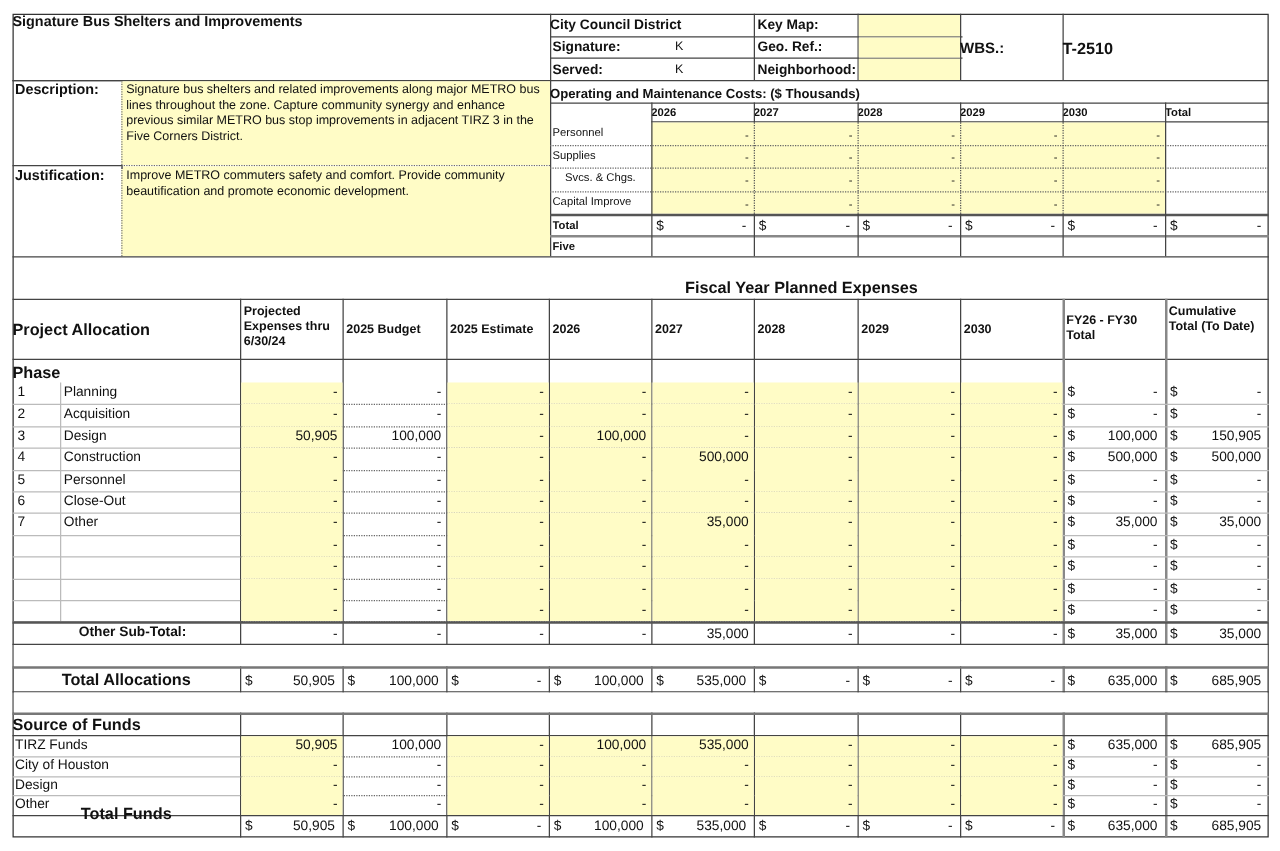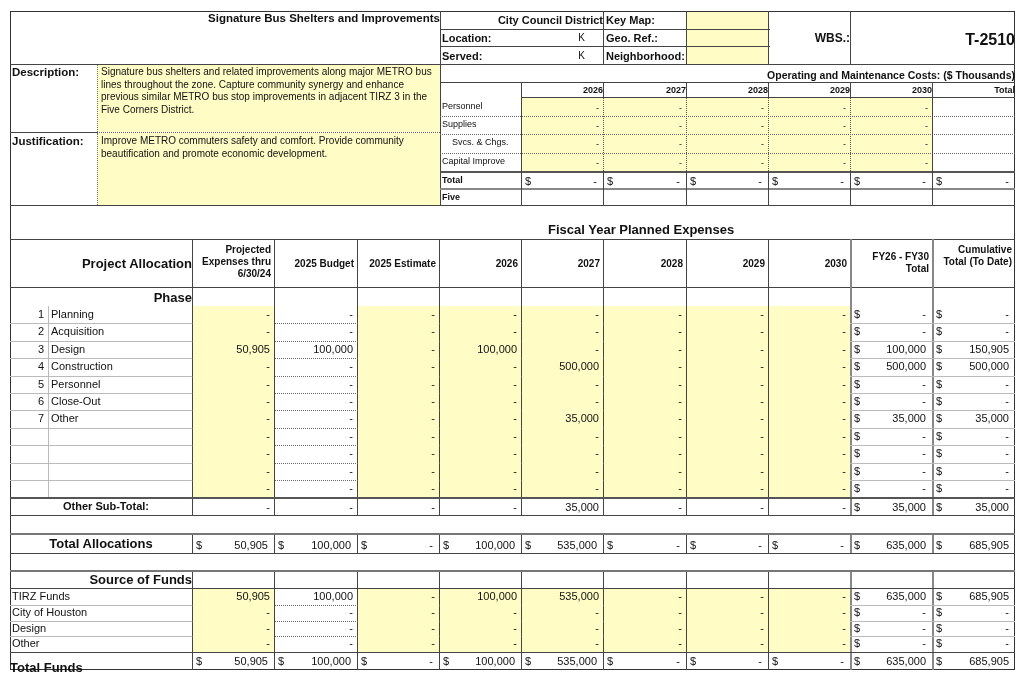--- a/index.html
+++ b/index.html
@@ -3,21 +3,21 @@
   <meta charset="utf-8">
   <style>
     html, body { margin:0; padding:0; background:#ffffff; }
     body { width:1024px; height:681px; position:relative; overflow:hidden;
            font-family:"Liberation Sans", sans-serif; color:#111; }
     .sheet { position:absolute; left:10px; top:11px; width:1005px; height:659px;
              border:1.5px solid #333; box-sizing:border-box; }
     .abs { position:absolute; box-sizing:border-box; }
     .y { background:#fffcc6; }
     .b { font-weight:bold; }
-    .c { text-align:right; }
+    .c { text-align:left; }
     .vl { position:absolute; width:0; border-left:1px solid #444; }
     .vlg { position:absolute; width:0; border-left:2px solid #888; }
     .vld { position:absolute; width:0; border-left:1px dotted #555; }
     .hl { position:absolute; height:0; border-top:1px solid #444; }
     .hlg { position:absolute; height:0; border-top:1px solid #bbb; }
     .hld { position:absolute; height:0; border-top:1px dotted #666; }
     .cell { position:absolute; box-sizing:border-box; font-size:11px; white-space:nowrap; overflow:hidden; }
     .num { text-align:right; padding-right:4px; }
     .dol { position:absolute; left:4px; }
     .small { font-size:9px; }
@@ -26,38 +26,38 @@
 <body>
 
 <div class="sheet"></div>
 
 <div class="cell b c" style="left:10px;top:12px;width:430px;font-size:11.5px;">Signature Bus Shelters and Improvements</div>
 <div class="hl" style="left:10px;top:64px;width:430px;"></div>
 
 <div class="vl" style="left:440px;top:11px;height:194px;"></div>
 <div class="cell b c" style="left:440px;top:14px;width:163px;">City Council District</div>
 <div class="hl" style="left:440px;top:29px;width:330px;"></div>
-<div class="cell b" style="left:442px;top:32px;">Location:</div>
+<div class="cell b" style="left:442px;top:32px;">Signature:</div>
 <div class="cell c" style="left:540px;top:32px;width:45px;font-size:10px;">K</div>
 <div class="hl" style="left:440px;top:46px;width:330px;"></div>
 <div class="cell b" style="left:442px;top:50px;">Served:</div>
 <div class="cell c" style="left:540px;top:50px;width:45px;font-size:10px;">K</div>
 
 <div class="vl" style="left:603px;top:11px;height:53px;"></div>
 <div class="cell b" style="left:606px;top:14px;">Key Map:</div>
 <div class="cell b" style="left:606px;top:32px;">Geo. Ref.:</div>
 <div class="cell b" style="left:606px;top:50px;">Neighborhood:</div>
 <div class="vl" style="left:686px;top:11px;height:53px;"></div>
 <div class="abs y" style="left:687px;top:12px;width:81px;height:17px;"></div>
 <div class="abs y" style="left:687px;top:30px;width:81px;height:16px;"></div>
 <div class="abs y" style="left:687px;top:47px;width:81px;height:17px;"></div>
 <div class="vl" style="left:768px;top:11px;height:53px;"></div>
 <div class="cell b c" style="left:768px;top:31px;width:82px;font-size:12px;">WBS.:</div>
 <div class="vl" style="left:850px;top:11px;height:53px;"></div>
-<div class="cell b c" style="left:850px;top:31px;width:165px;font-size:16px;">T-2510</div>
+<div class="cell b c" style="left:850px;top:31px;width:165px;font-size:13px;">T-2510</div>
 <div class="hl" style="left:10px;top:64px;width:1005px;"></div>
 
 <div class="cell b" style="left:12px;top:66px;font-size:11.5px;">Description:</div>
 <div class="abs y" style="left:97px;top:65px;width:343px;height:67px;border-left:1px dotted #777;padding:1px 3px;font-size:10px;line-height:12.5px;">Signature bus shelters and related improvements along major METRO bus lines throughout the zone. Capture community synergy and enhance previous similar METRO bus stop improvements in adjacent TIRZ 3 in the Five Corners District.</div>
 <div class="hld" style="left:97px;top:132px;width:343px;"></div>
 <div class="hl" style="left:10px;top:132px;width:88px;"></div>
 <div class="cell b" style="left:12px;top:135px;font-size:11.5px;">Justification:</div>
 <div class="abs y" style="left:97px;top:133px;width:343px;height:72px;border-left:1px dotted #777;padding:2px 3px;font-size:10px;line-height:12.5px;">Improve METRO commuters safety and comfort. Provide community beautification and promote economic development.</div>
 
 <div class="cell b c" style="left:440px;top:69px;width:575px;font-size:10.5px;">Operating and Maintenance Costs: ($ Thousands)</div>
@@ -656,21 +656,21 @@
     <div class="cell num" style="left:768px;top:637.4px;width:82px;">-</div>
     <div class="cell" style="left:850px;top:637.4px;width:82px;height:14px;">
       <span class="dol">$</span>
       <span style="position:absolute;right:6px;">-</span>
     </div>
     <div class="cell" style="left:932px;top:637.4px;width:83px;height:14px;">
       <span class="dol">$</span>
       <span style="position:absolute;right:6px;">-</span>
     </div>
     <div class="hl" style="left:10px;top:652px;width:1005px;"></div>
-    <div class="cell b" style="left:10px;top:660px;width:182px;text-align:left;font-size:13px;">Total Funds</div>
+    <div class="cell b" style="left:10px;top:643px;width:182px;text-align:center;font-size:13px;">Total Funds</div>
     <div class="cell" style="left:192px;top:655px;width:82px;height:14px;">
       <span class="dol">$</span>
       <span style="position:absolute;right:6px;">50,905</span>
     </div>
     <div class="cell" style="left:274px;top:655px;width:83px;height:14px;">
       <span class="dol">$</span>
       <span style="position:absolute;right:6px;">100,000</span>
     </div>
     <div class="cell" style="left:357px;top:655px;width:82px;height:14px;">
       <span class="dol">$</span>

